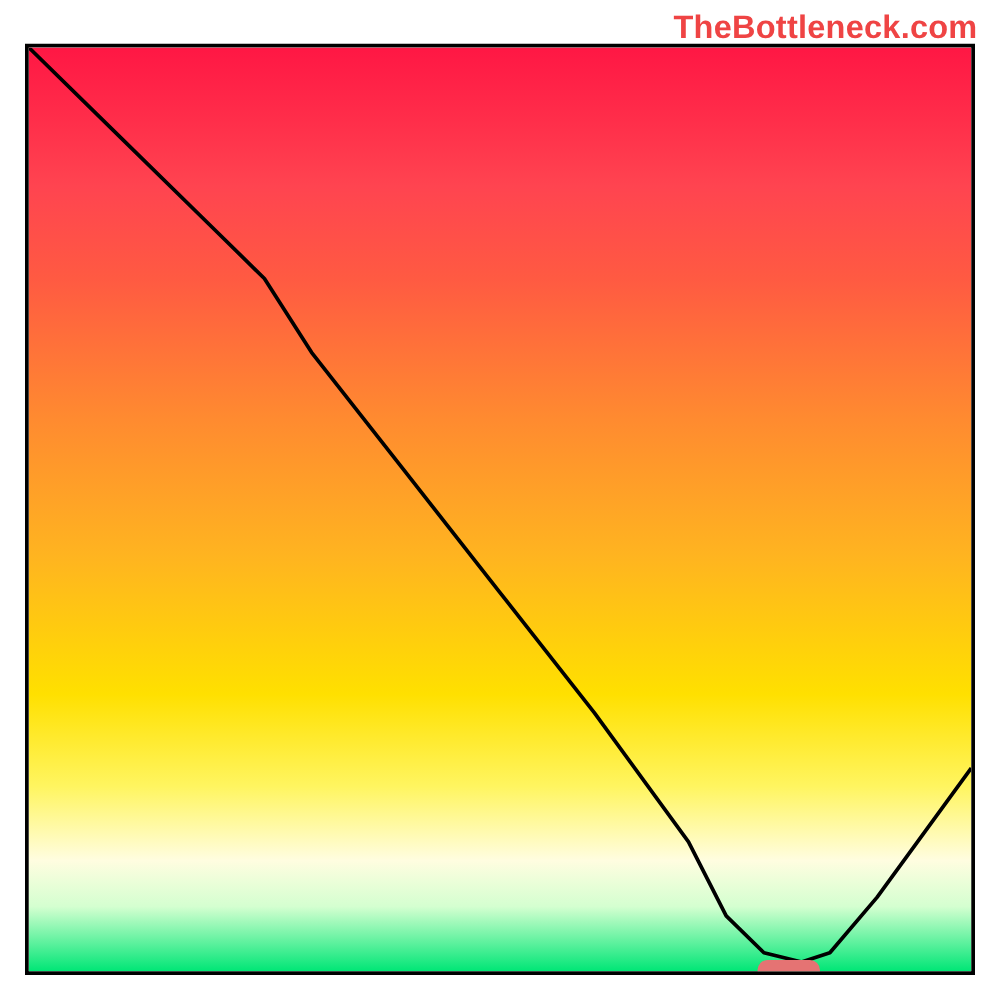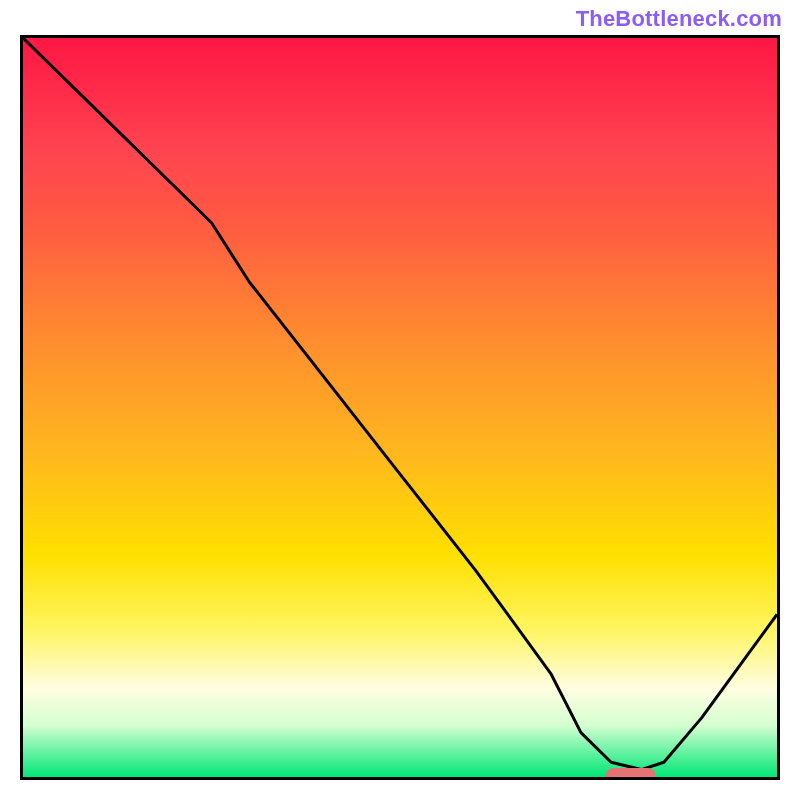--- a/index.html
+++ b/index.html
@@ -48,23 +48,23 @@
     height: 16px;
     border-radius: 8px;
     background: #e57373;
     transform: translate(-50%, -50%);
   }
   .watermark {
     position: absolute;
     top: 6px;
     right: 18px;
     font-family: Arial, Helvetica, sans-serif;
-    font-size: 22px;
+    font-size: 26px;
     font-weight: 600;
-    color: #8b5cf6;
+    color: #ef4444;
     letter-spacing: 0.2px;
   }
 </style>
 </head>
 <body>
 
 <div class="frame">
   <div class="watermark">TheBottleneck.com</div>
 
   <div class="plot-area">

